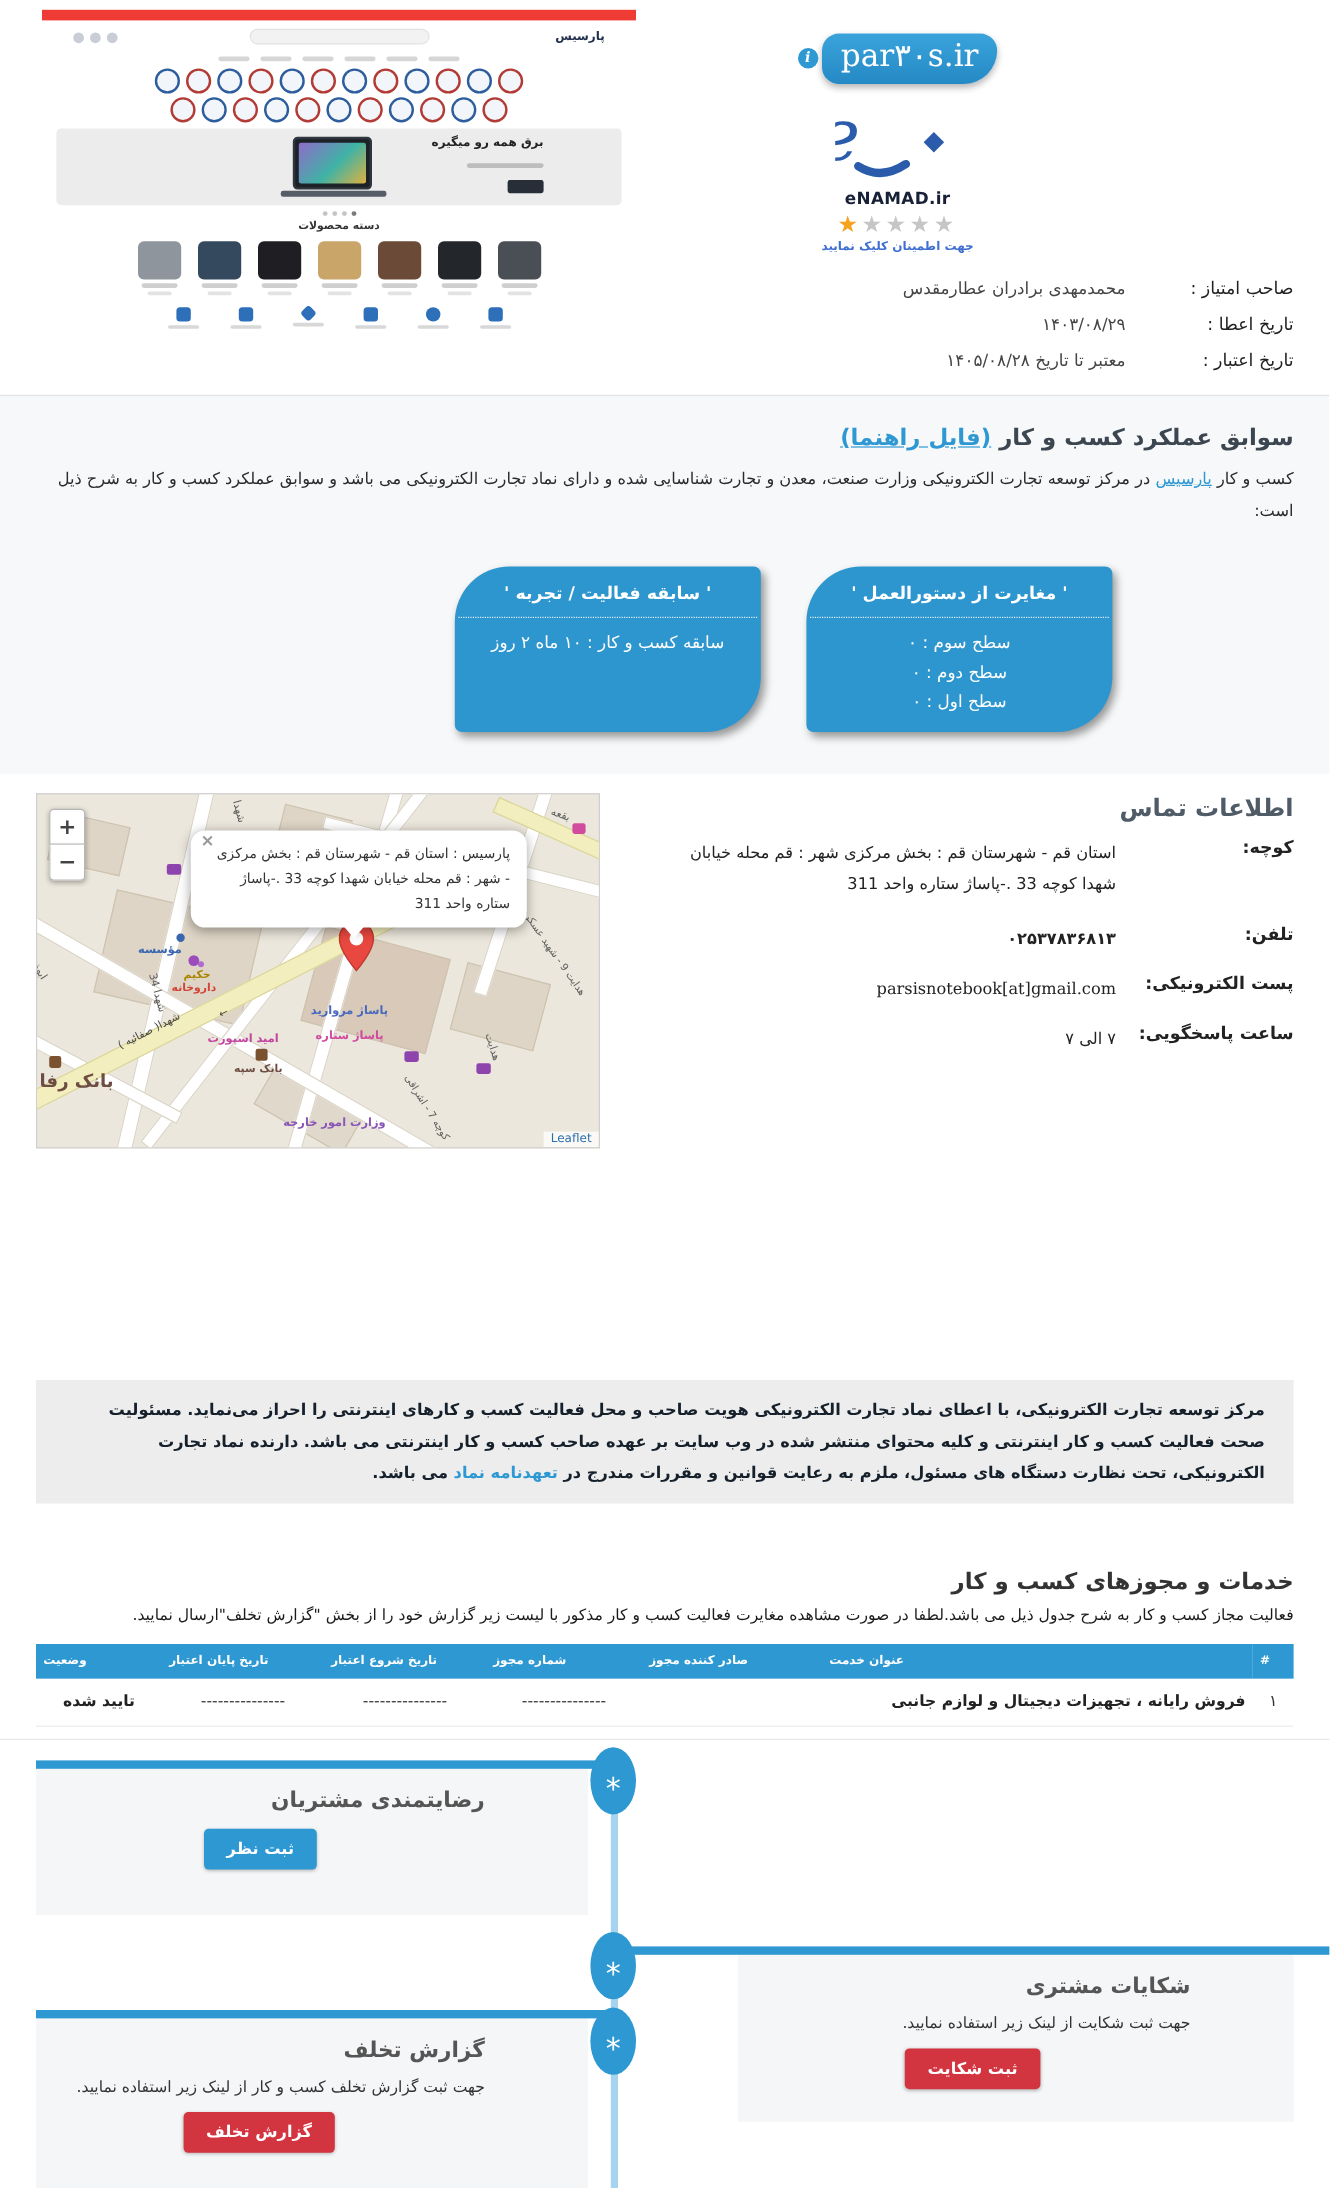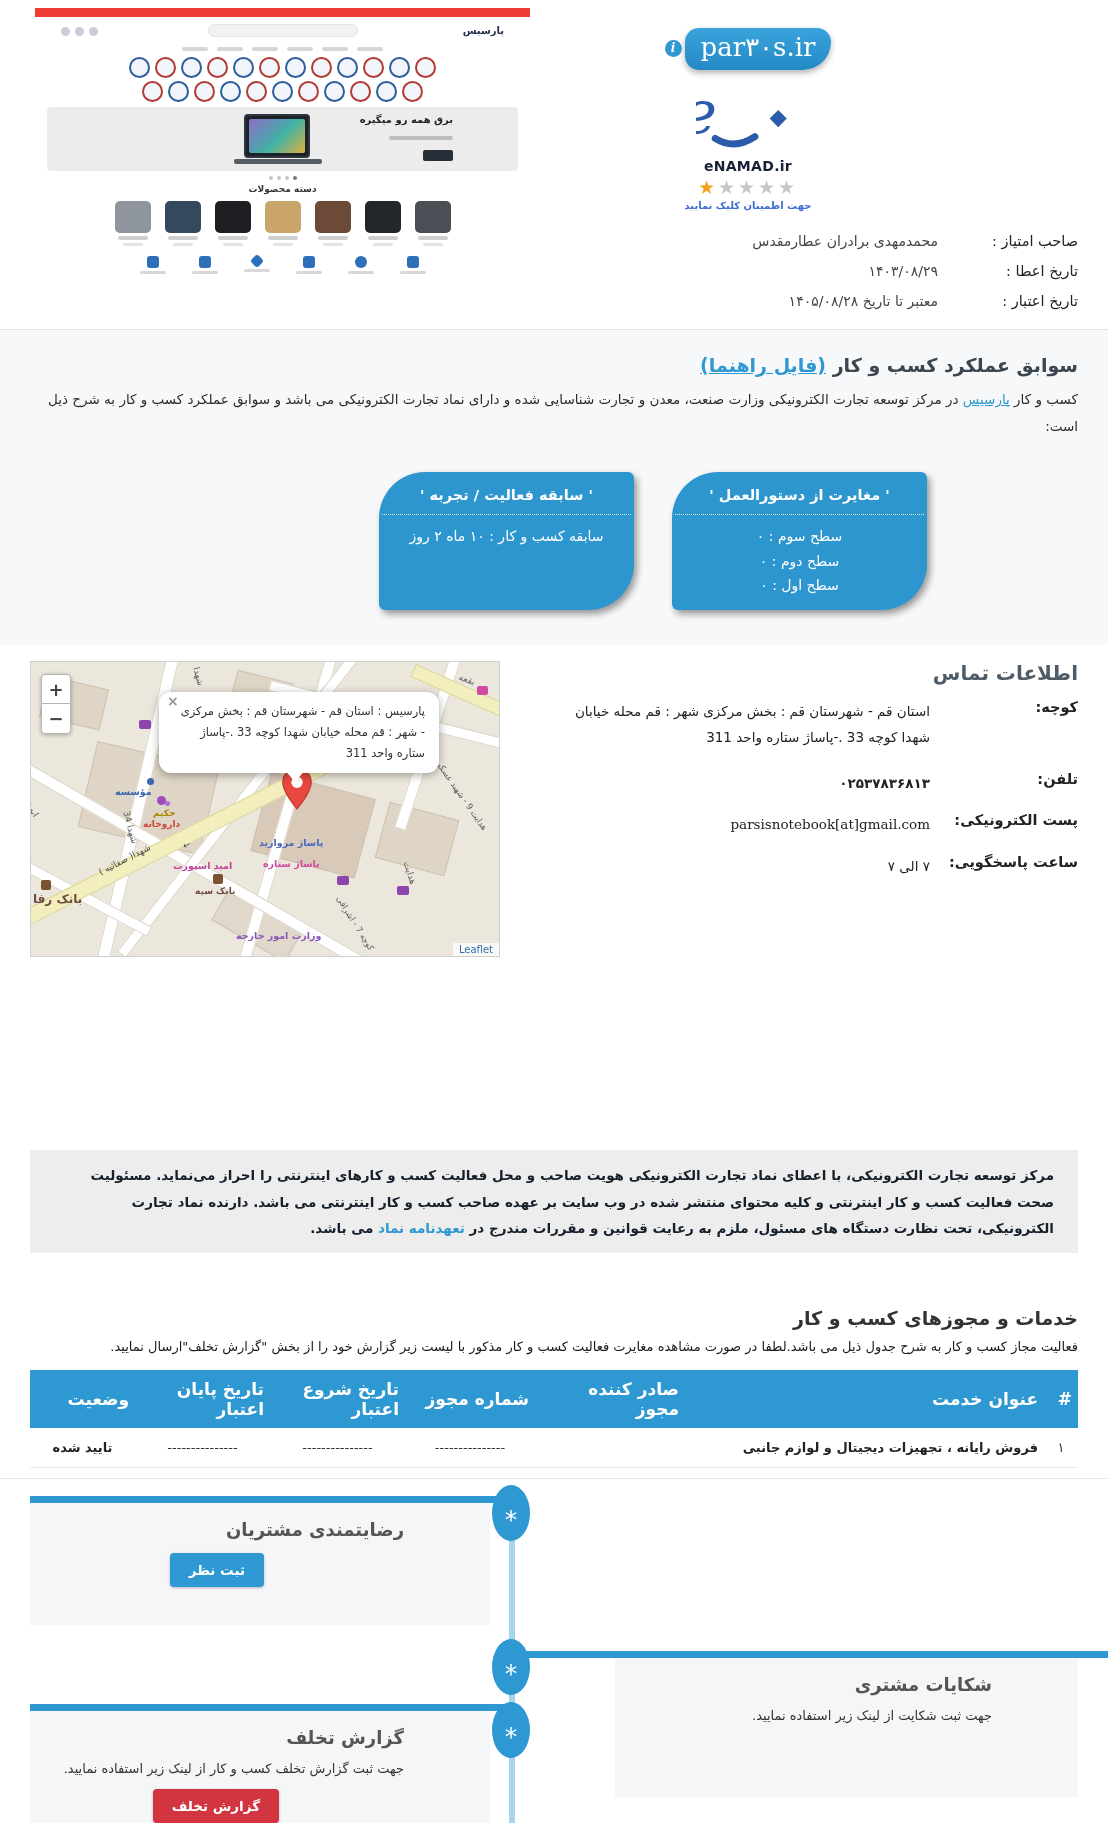--- a/index.html
+++ b/index.html
@@ -123,21 +123,21 @@
 
   
   .notice{margin:180px 30px 0;background:#ededee;padding:12px 24px;font-size:13.5px;font-weight:bold;
           color:#15202b;line-height:1.95;}
 
   
   .services{margin-top:54px;padding:0 30px;}
   .services h3{margin:0 0 10px;font-size:19px;font-weight:600;color:#333;}
   .svc-sub{font-size:13px;color:#1a1a1a;margin:0 0 16px;}
   .lic-table{width:100%;border-collapse:collapse;}
-  .lic-table th{background:var(--accent);color:#fff;font-size:17px;font-weight:bold;padding:9px 6px;text-align:right;}
+  .lic-table th{background:var(--accent);color:#fff;font-size:10px;font-weight:bold;padding:9px 6px;text-align:left;}
   .lic-table th:nth-child(1){width:34px}.lic-table th:nth-child(3){width:150px}
   .lic-table th:nth-child(4){width:130px}.lic-table th:nth-child(5){width:135px}
   .lic-table th:nth-child(6){width:135px}.lic-table th:nth-child(7){width:105px}
   .lic-table td{font-size:13px;padding:12px 6px;text-align:center;color:#333;background:#fff;border-bottom:1px solid #ececec;}
   .lic-table td.svc{text-align:right;font-weight:bold;color:#222;}
   .lic-table td.status{font-weight:bold;color:#222;}
 
   
   .timeline{position:relative;height:388px;border-top:1px solid #e7e7e7;margin-top:10px;}
   .vline{position:absolute;left:509px;top:16px;height:366px;width:6px;background:var(--timeline-line);z-index:1;}
@@ -401,21 +401,21 @@
       <div class="poi" style="left:10px;top:218px;width:10px;height:10px;background:#7a5230;border-radius:2px;"></div>
       <div class="poi" style="left:446px;top:24px;width:11px;height:9px;background:#d14b9e;border-radius:2px;"></div>
 
       <div class="mlbl" style="left:232px;top:196px;color:#d14b9e;">پاساژ ستاره</div>
       <div class="mlbl" style="left:228px;top:175px;color:#4a69bd;">پاساژ مروارید</div>
       <div class="mlbl" style="left:84px;top:124px;color:#3a66b0;">مؤسسه</div>
       <div class="mlbl" style="left:122px;top:146px;color:#a98600;font-size:9px;">حکیم</div>
       <div class="mlbl" style="left:112px;top:157px;color:#cf4436;font-size:9px;">داروخانه</div>
       <div class="mlbl" style="left:142px;top:198px;color:#c2459e;">امید اسپورت</div>
       <div class="mlbl" style="left:164px;top:224px;color:#6d4c41;font-size:9px;">بانک سپه</div>
-      <div class="mlbl" style="left:2px;top:230px;color:#6d4c41;font-size:12px;">بانک رفا</div>
+      <div class="mlbl" style="left:2px;top:230px;color:#6d4c41;font-size:15px;">بانک رفا</div>
       <div class="mlbl" style="left:205px;top:268px;color:#8a56b8;">وزارت امور خارجه</div>
       <div class="mlbl mst" style="left:170px;top:4px;transform:rotate(75deg);">شهدا</div>
       <div class="mlbl mst" style="left:336px;top:62px;transform:rotate(68deg);">شهدا 32</div>
       <div class="mlbl mst" style="left:100px;top:148px;transform:rotate(75deg);">شهدا 34</div>
       <div class="mlbl mst" style="left:380px;top:198px;transform:rotate(72deg);">هدایت</div>
       <div class="mlbl mst" style="left:0px;top:136px;transform:rotate(58deg);">ابوذر</div>
       <div class="mlbl mst" style="left:312px;top:232px;transform:rotate(58deg);font-size:8.5px;">کوچه 7 - اشراقی</div>
       <div class="mlbl mst" style="left:408px;top:92px;transform:rotate(55deg);font-size:8.5px;">هدایت 9 - شهید عسکری</div>
       <div class="mlbl mst" style="left:66px;top:206px;transform:rotate(-27deg);color:#4a4a4a;">شهدا( صفائیه )</div>
       <div class="mlbl mst" style="left:150px;top:180px;transform:rotate(-27deg);color:#4a4a4a;">←</div>
@@ -480,20 +480,21 @@
       <div class="btn-row"><button class="btn blue">ثبت نظر</button></div>
     </div>
     <div class="node n1">
         <span>*</span>
       </div>
 
     <div class="tbar bar2"></div>
     <div class="tcard card2">
       <h4>شکایات مشتری</h4>
       <p>جهت ثبت شکایت از لینک زیر استفاده نمایید.</p>
+      <div class="btn-row"><button class="btn red">ثبت شکایت</button></div>
     </div>
     <div class="node n2">
         <span>*</span>
       </div>
 
     <div class="tbar bar3"></div>
     <div class="tcard card3">
       <h4>گزارش تخلف</h4>
       <p>جهت ثبت گزارش تخلف کسب و کار از لینک زیر استفاده نمایید.</p>
       <div class="btn-row"><button class="btn red">گزارش تخلف</button></div>

